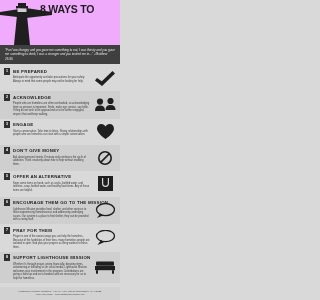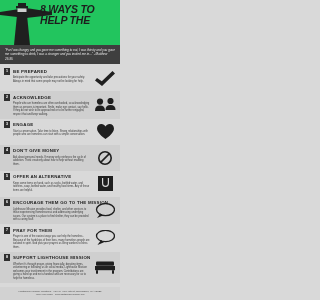--- a/index.html
+++ b/index.html
@@ -6,21 +6,21 @@
   html,body { width:120px; height:300px; }
   body {
     font-family:"Liberation Sans", sans-serif;
     background:#d9d9d9;
     color:#2b2b2b;
     overflow:hidden;
   }
   .poster { width:120px; height:300px; position:relative; background:#d9d9d9; display:flex; flex-direction:column; }
 
   
-  .header { position:relative; height:45px; background:#22c55e; flex:0 0 45px;font-style:italic; }
+  .header { position:relative; height:45px; background:#f0abfc; flex:0 0 45px; }
   .beams { position:absolute; left:0; top:8px; width:52px; height:10px; }
   .title-block {
     position:absolute; left:40px; top:4px; right:2px;
     font-weight:bold; font-size:10.5px; line-height:11.4px;
     color:#1d1d1d; letter-spacing:-0.2px;
   }
   .title-line { display:block; white-space:nowrap; }
 
   
   .quote {
@@ -72,21 +72,20 @@
     </svg>
     <svg style="position:absolute;left:11px;top:2px;" width="22" height="43" viewBox="0 0 22 43">
       <rect x="7" y="1" width="8" height="3" fill="#1f1f1f"></rect>
       <rect x="5" y="4" width="12" height="2.5" fill="#1f1f1f"></rect>
       <rect x="6.5" y="6.5" width="9" height="4" fill="#cfcfcf"></rect>
       <rect x="4" y="10" width="14" height="3" fill="#1f1f1f"></rect>
       <polygon points="6,13 16,13 19,43 3,43" fill="#1f1f1f"></polygon>
     </svg>
     <div class="title-block">
       <span class="title-line">8 WAYS TO</span>
-      <span class="title-line">HELP THE</span>
     </div>
   </div>
 
   <div class="quote">“For I was hungry and you gave me something to eat, I was thirsty and you gave me something to drink, I was a stranger and you invited me in...” - Matthew 25:35</div>
 
   <div class="list">
 
     <div class="item">
       <div class="item-head">
         <span class="badge">1</span>

